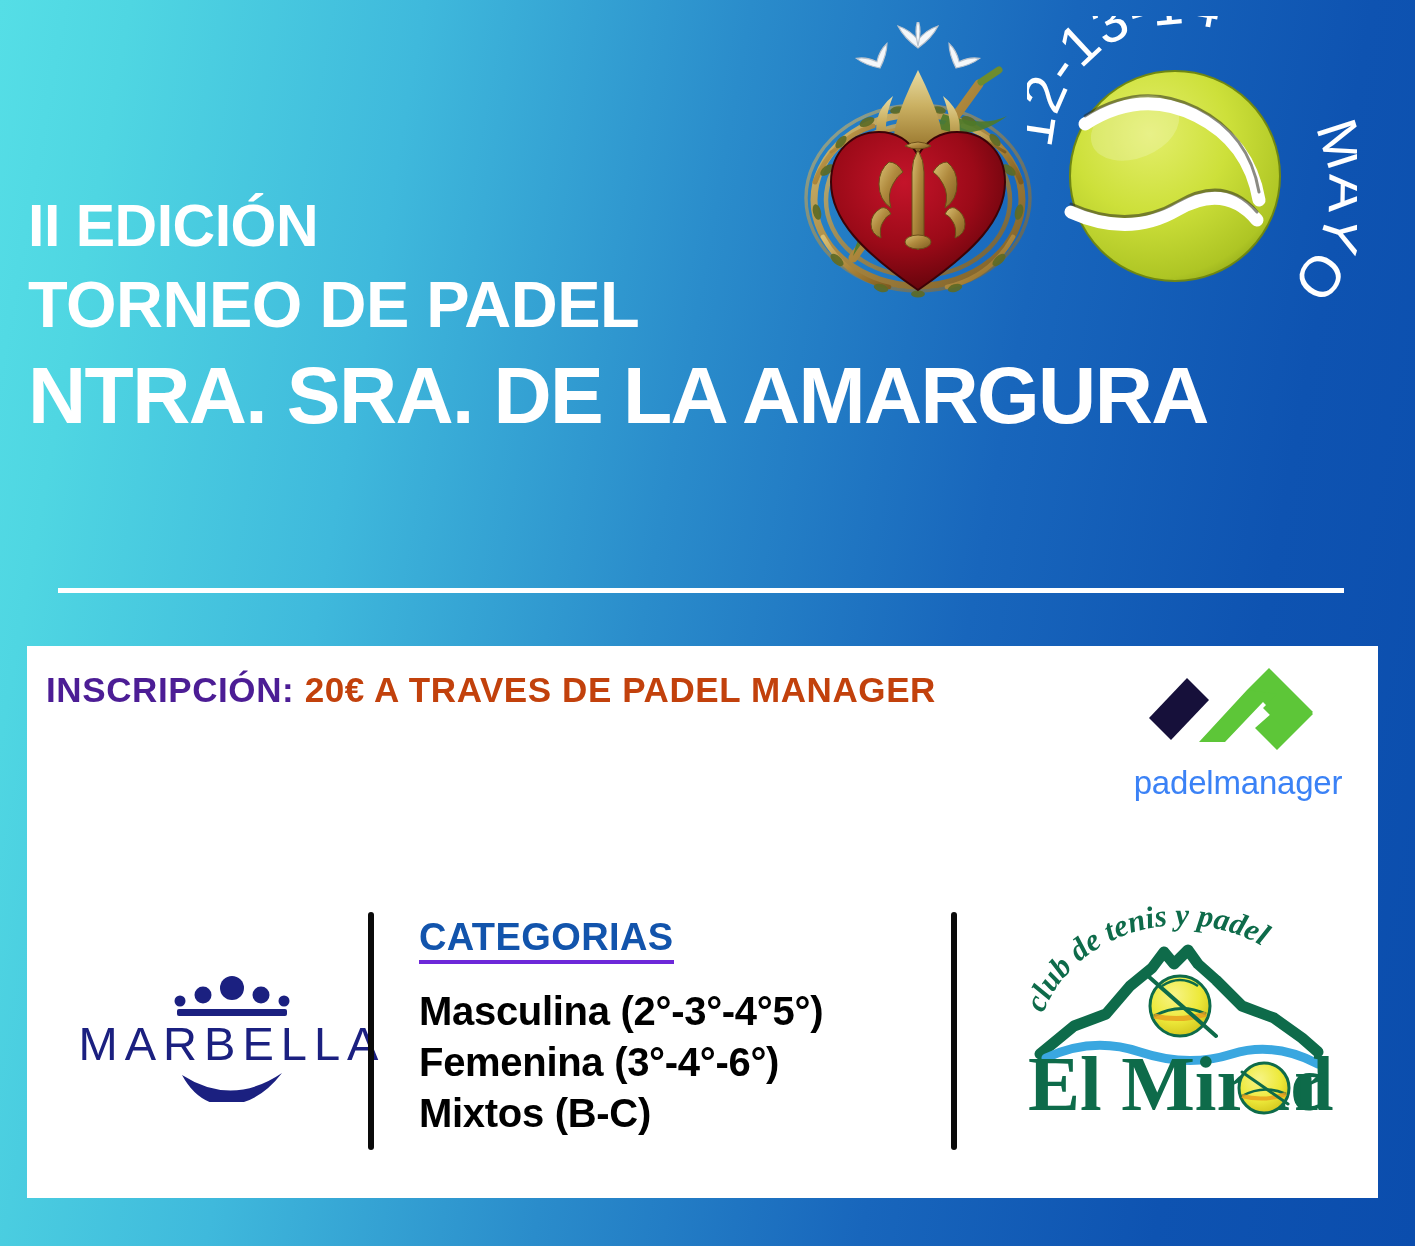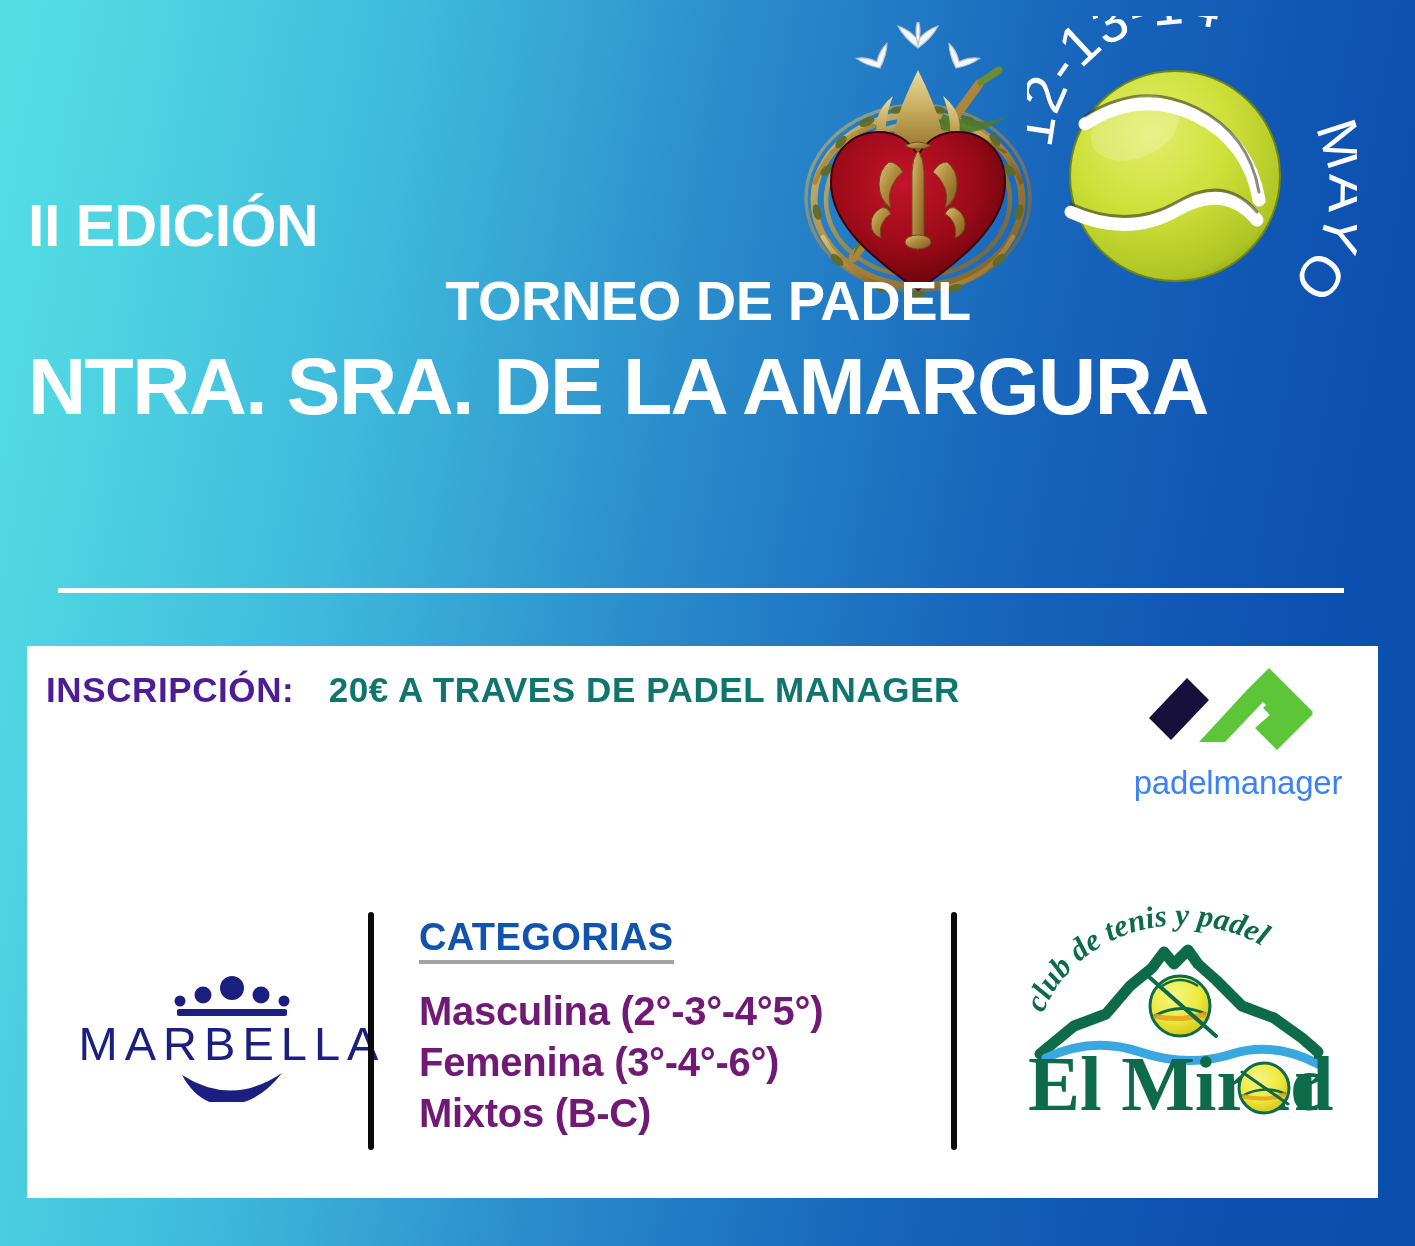--- a/index.html
+++ b/index.html
@@ -52,21 +52,21 @@
   }
   .title-line {
     color: #ffffff;
     font-family: "Liberation Sans", sans-serif;
     font-weight: bold;
     line-height: 1.02;
     white-space: nowrap;
     letter-spacing: -0.5px;
   }
   #title-1 { font-size: 59px; }
-  #title-2 { font-size: 56px; margin-top: 16px; text-align: center; }
+  #title-2 { font-size: 65px; margin-top: 16px; }
   #title-3 { font-size: 79px; margin-top: 18px; letter-spacing: -1.6px; transform: scaleX(1.02); transform-origin: left center; }
 
   
   #divider {
     position: absolute;
     left: 58px;
     top: 588px;
     width: 1286px;
     height: 5px;
     background: #ffffff;
@@ -93,21 +93,21 @@
     white-space: nowrap;
     font-family: "Liberation Sans", sans-serif;
     font-size: 35px;
     font-weight: bold;
     color: #111111;
     letter-spacing: 0.6px;
   }
   #reg-row-1 { margin-left: 0px; }
   #reg-row-2 { margin-top: 22px; margin-left: 10px; }
   .reg-key { color: #4c1d95; }
-  .reg-val { color: #0f766e; font-weight: bold; margin-left: 24px; }
+  .reg-val { color: #c2410c; font-weight: bold; }
 
   
   #pm-logo {
     position: absolute;
     left: 1086px;
     top: 14px;
     width: 250px;
     height: 150px;
   }
   #pm-mark { width: 250px; height: 100px; display: block; }
@@ -156,33 +156,33 @@
     top: 22px;
     width: 520px;
   }
   #cat-heading {
     font-family: "Liberation Sans", sans-serif;
     font-size: 38px;
     font-weight: bold;
     color: #1254AC;
     letter-spacing: 0.4px;
     display: inline-block;
-    border-bottom: 4px solid #a3a3a3;
+    border-bottom: 4px solid #6d28d9;
     padding-bottom: 1px;
   }
   #cat-list {
     margin: 22px 0 0 0;
     padding: 0;
     list-style: none;
   }
   #cat-list li {
     font-family: "Liberation Sans", sans-serif;
     font-size: 40px;
     font-weight: bold;
-    color: #701a75;
+    color: #000000;
     line-height: 1.28;
     white-space: nowrap;
     letter-spacing: -0.3px;
   }
 
   #mirador-logo {
     position: absolute;
     left: 975px;
     top: 8px;
     width: 360px;

